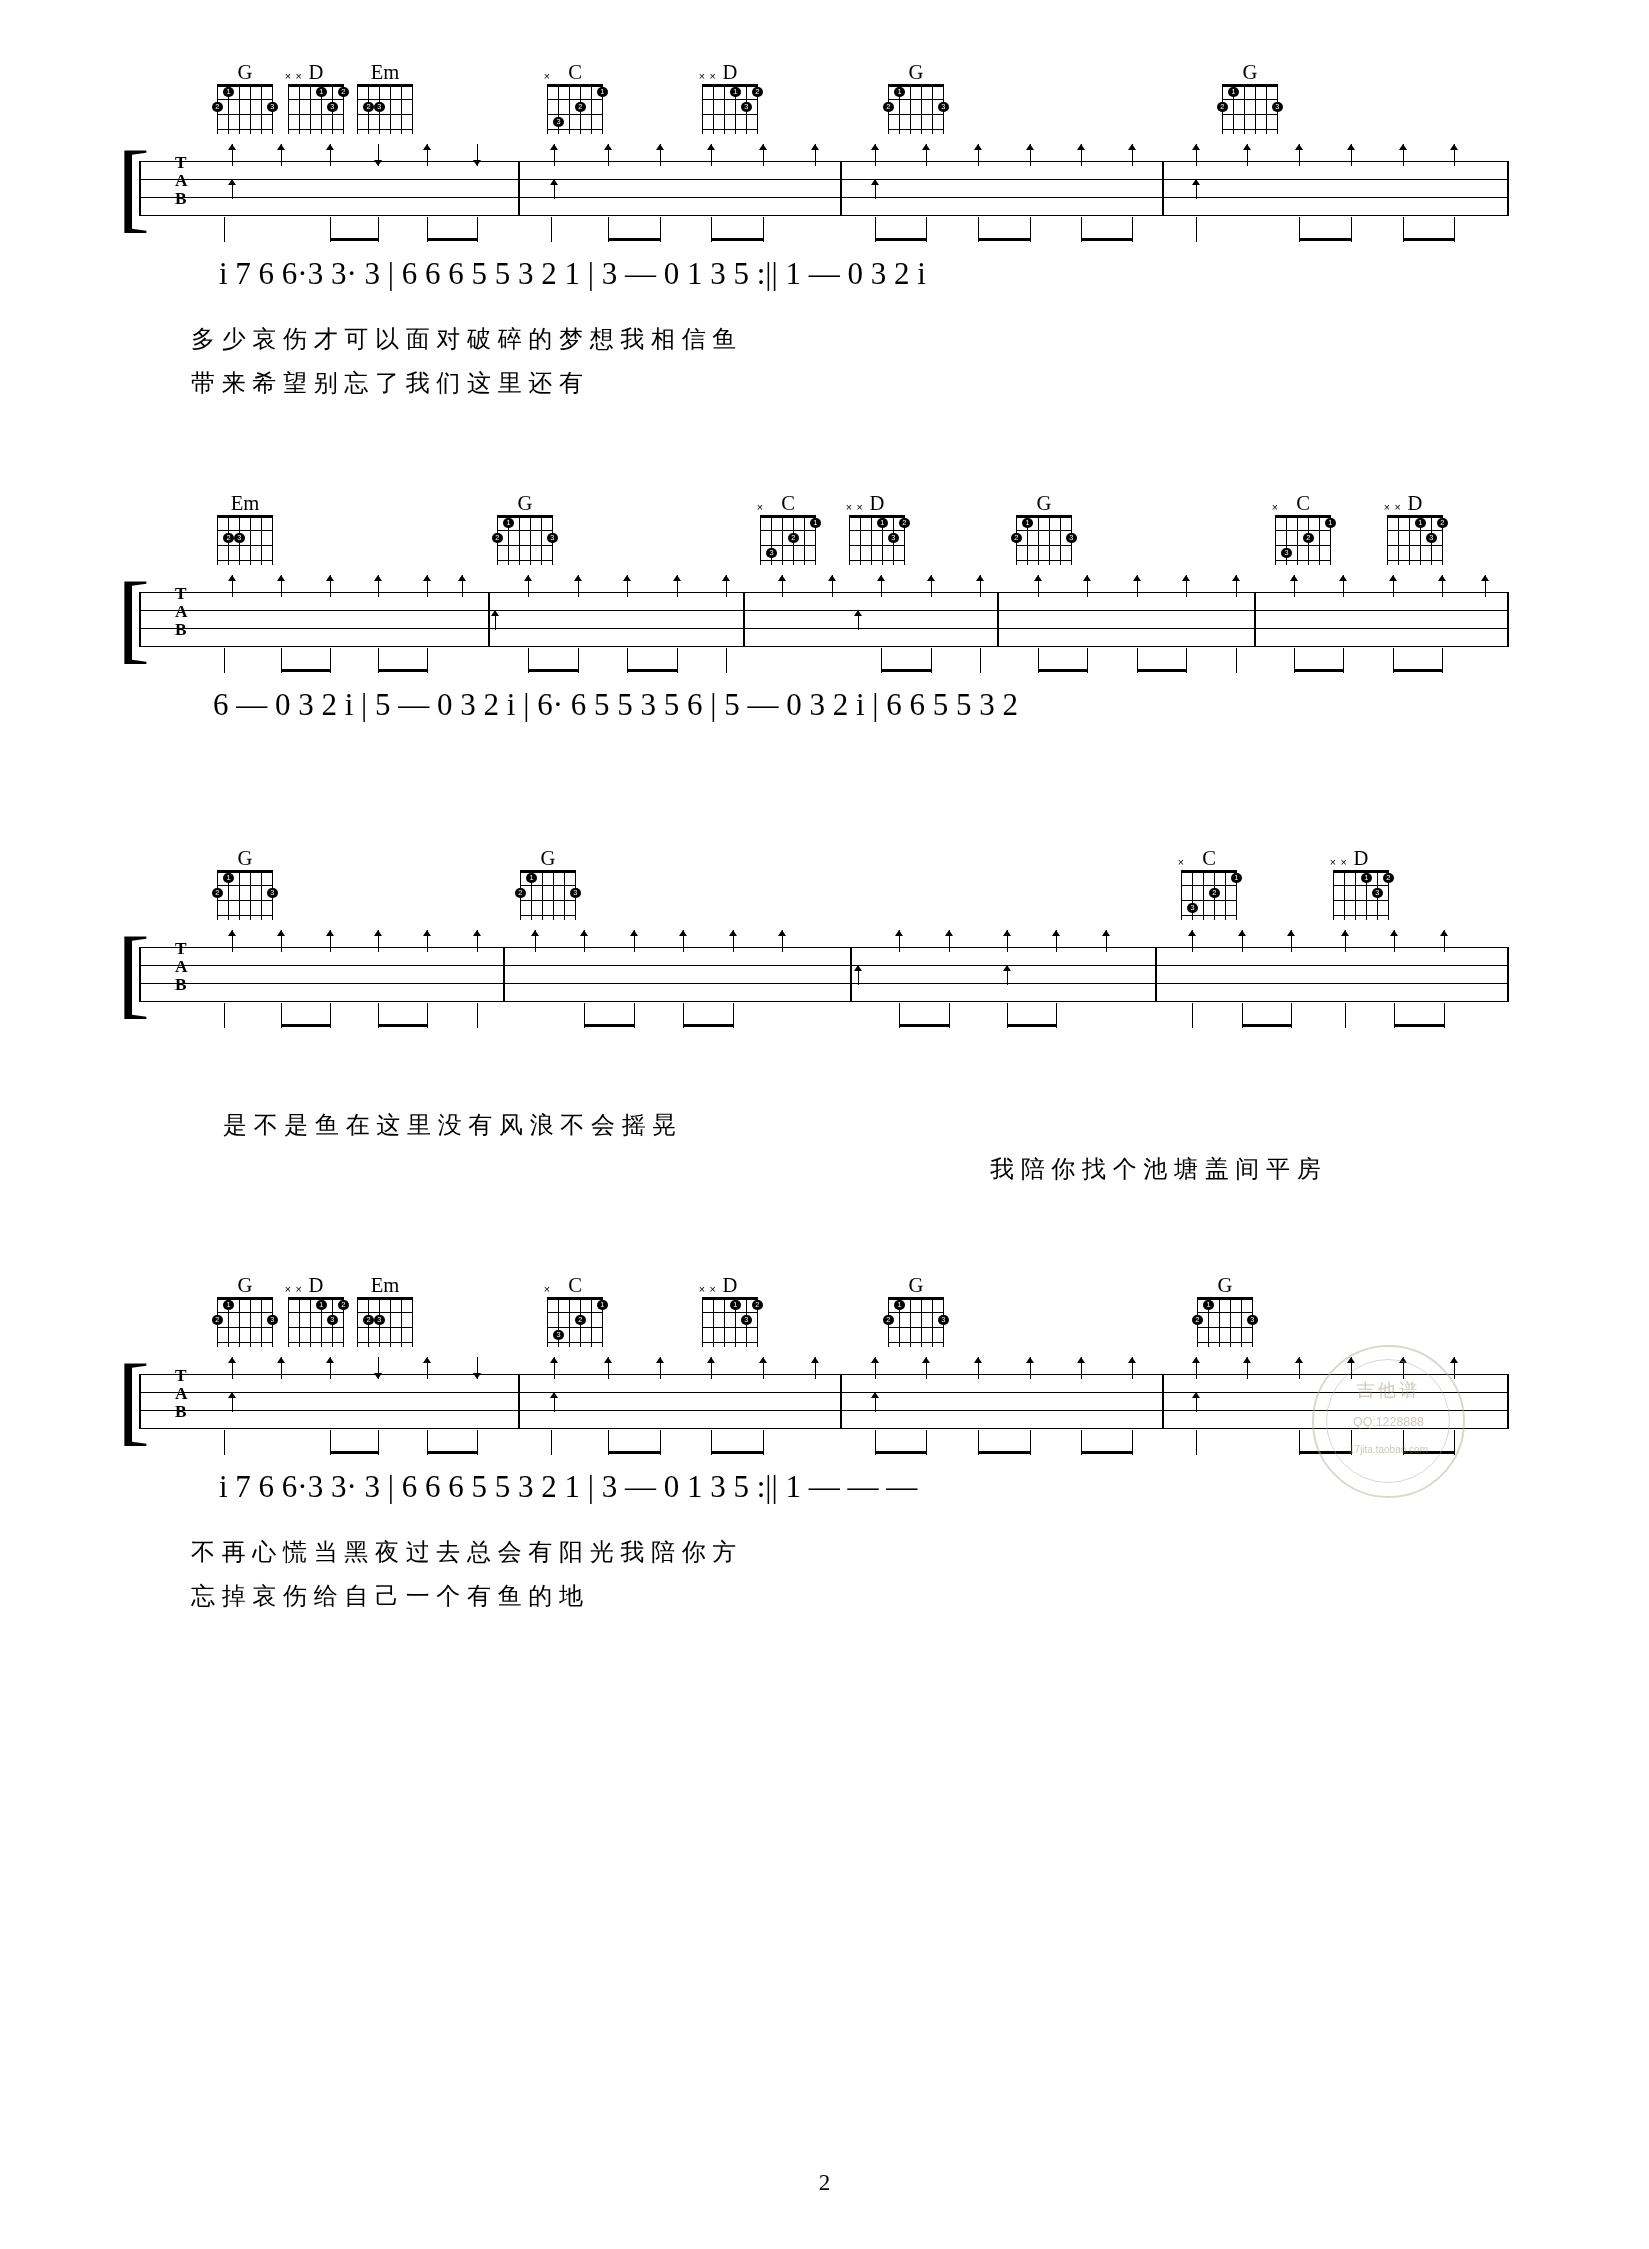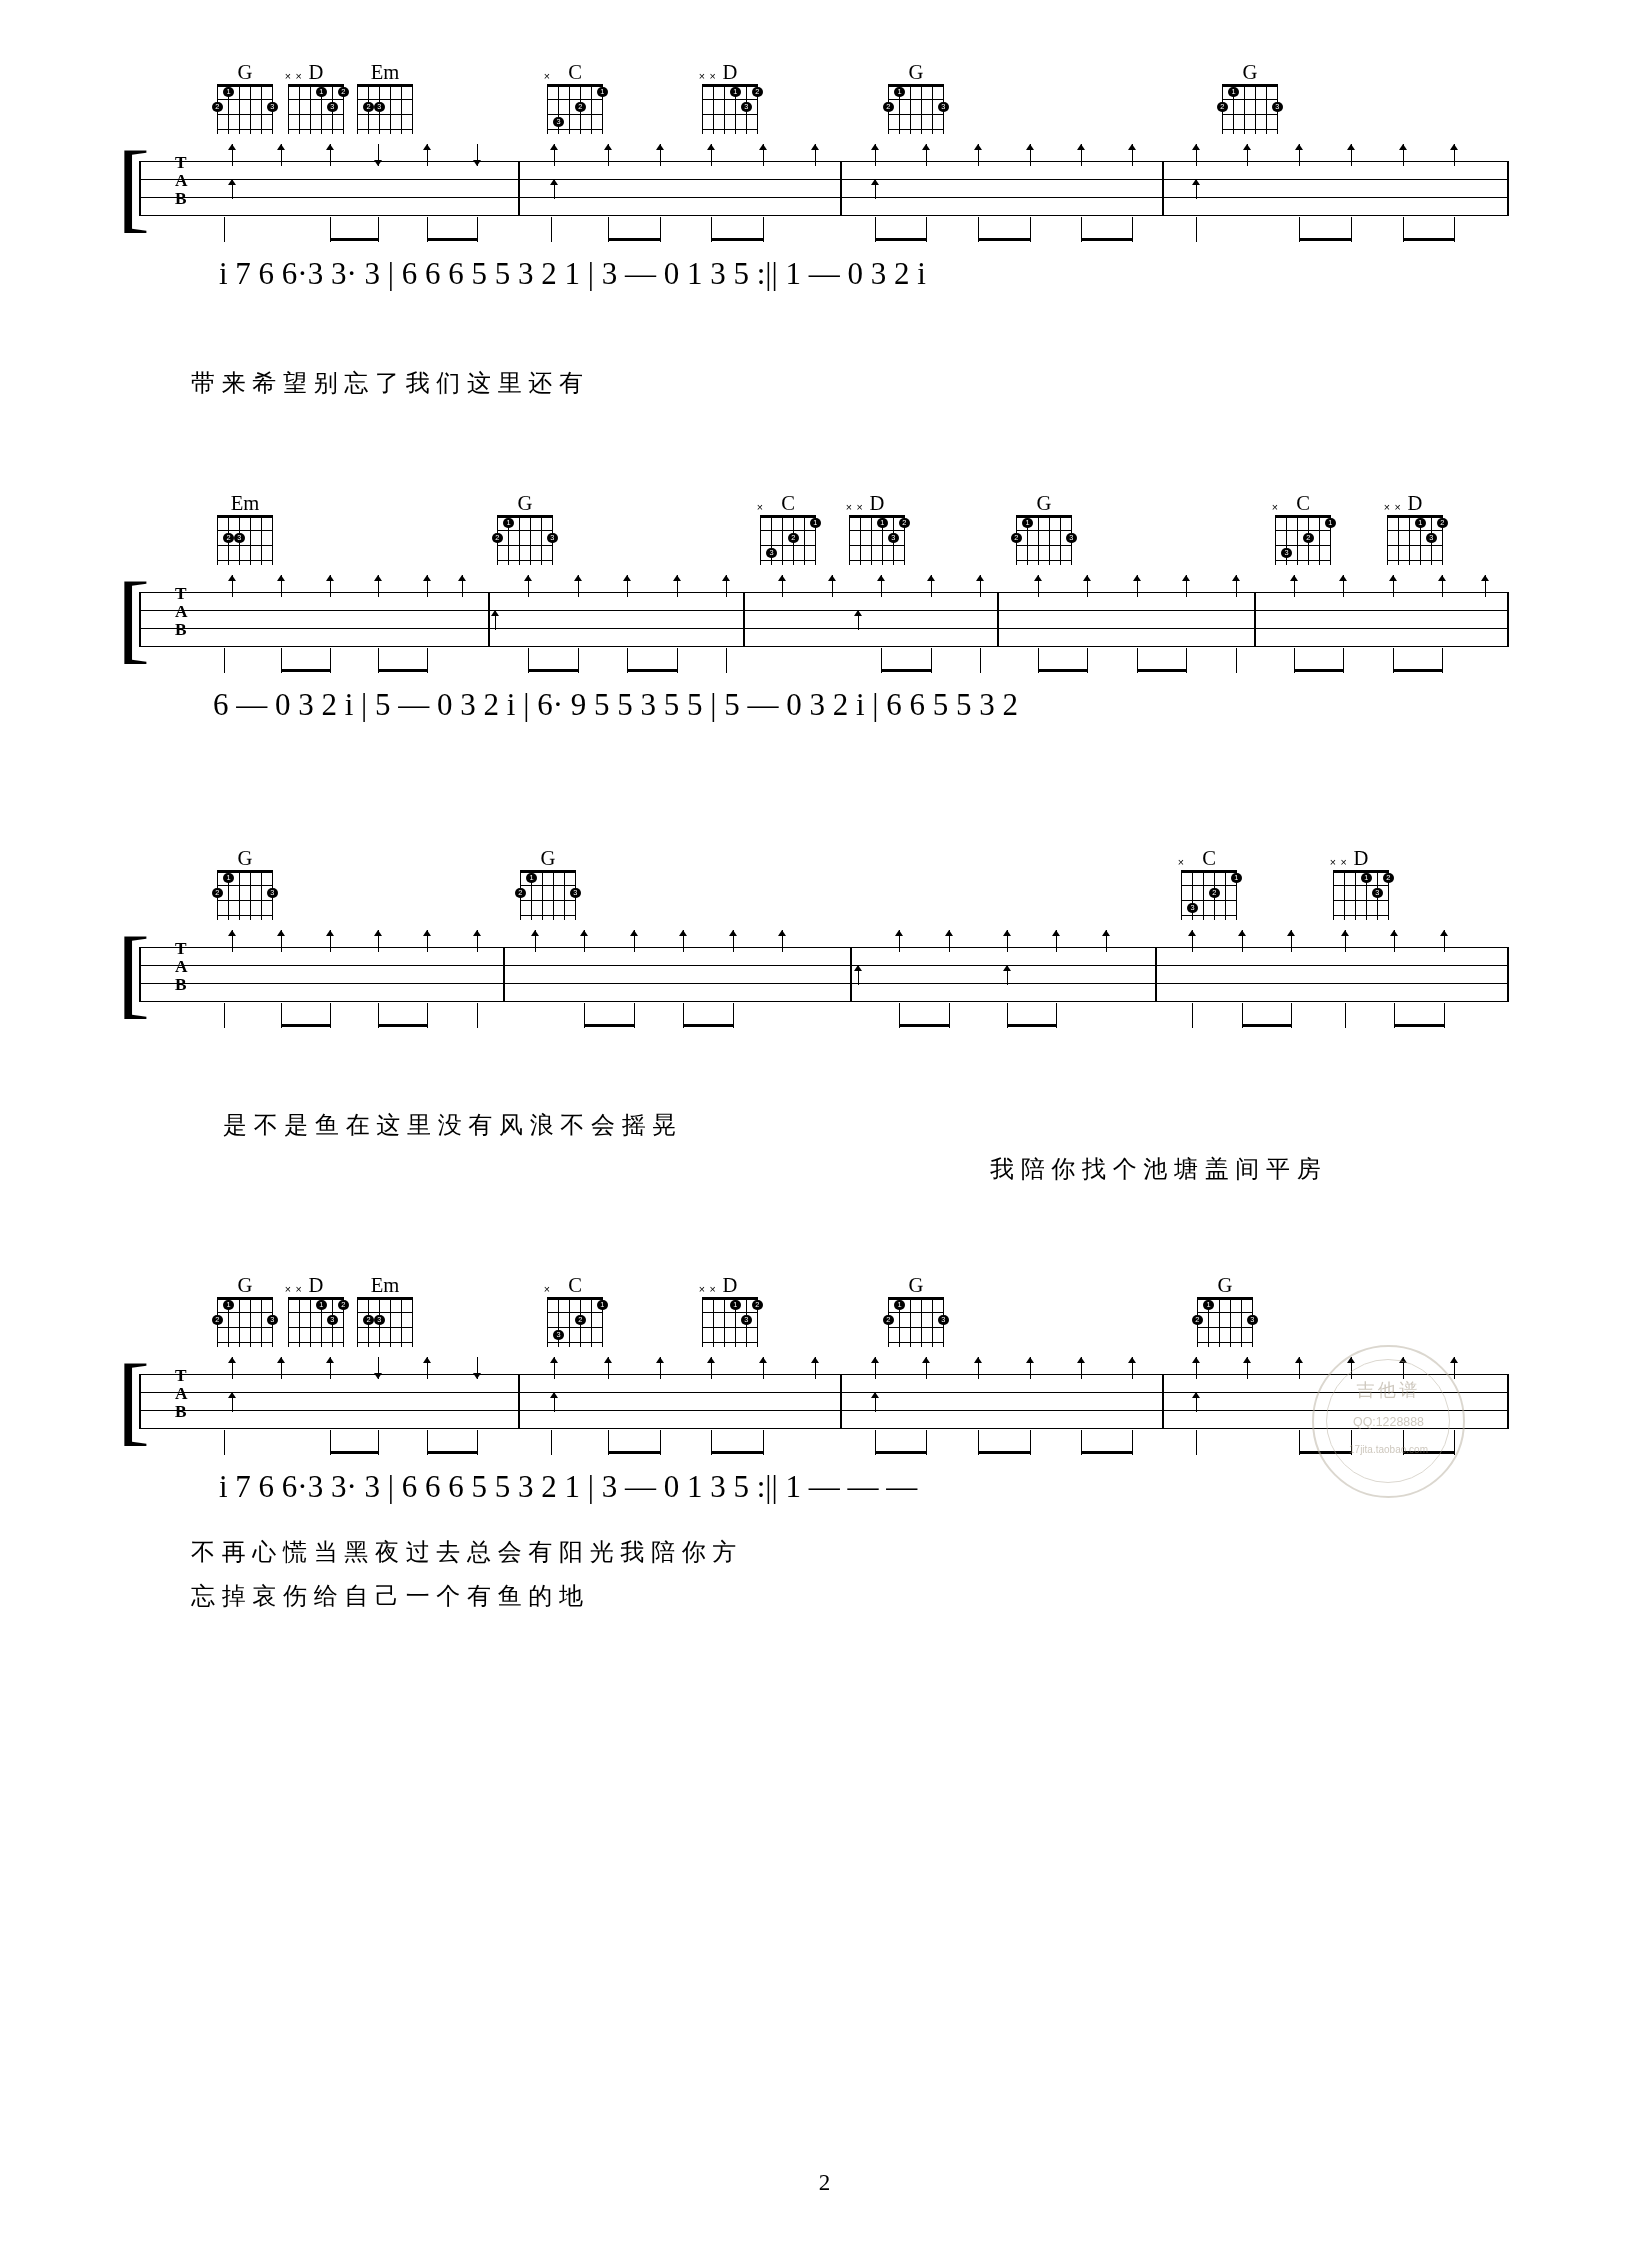--- a/index.html
+++ b/index.html
@@ -308,20 +308,21 @@
       <div class="beam" style="left:1299px;top:89px;width:53px;"></div>
       <div class="stem" style="left:1403px;top:68px;height:25px;"></div>
         <div class="stem" style="left:1454px;top:68px;height:25px;"></div>
       <div class="beam" style="left:1403px;top:89px;width:52px;"></div>
     </div>
 
     <div class="numrow" style="position:absolute;left:0;top:194px;width:1649px;">
       <div class="num" style="left:219px;top:0;font-size:31px;">i  7 6 6·3 3· 3 | 6 6 6 5 5 3 2 1 | 3 — 0 1 3 5 :|| 1 — 0 3 2 i</div>
     </div>
 
+    <div class="lyricline" style="left:191px;top:261px;">多 少 哀 伤  才 可 以 面 对 破 碎 的 梦    想       我 相 信  鱼</div>
     <div class="lyricline" style="left:191px;top:305px;">带 来 希 望  别  忘 了 我 们 这 里 还 有</div>
   </div>
 
   <div class="system" style="position:absolute;left:0;top:493px;">
     <div class="chordrow" style="width:1649px;">
       <div class="chord" style="left:213px;top:0;">
         <div class="cname">Em</div>
         <div class="grid">
           <div class="nut"></div>
             <div class="hline" style="top:15px;"></div>
@@ -566,21 +567,21 @@
       <div class="stem" style="left:1236px;top:68px;height:25px;"></div>
       <div class="stem" style="left:1294px;top:68px;height:25px;"></div>
         <div class="stem" style="left:1343px;top:68px;height:25px;"></div>
       <div class="beam" style="left:1294px;top:89px;width:50px;"></div>
       <div class="stem" style="left:1393px;top:68px;height:25px;"></div>
         <div class="stem" style="left:1442px;top:68px;height:25px;"></div>
       <div class="beam" style="left:1393px;top:89px;width:50px;"></div>
     </div>
 
     <div class="numrow" style="position:absolute;left:0;top:194px;width:1649px;">
-      <div class="num" style="left:213px;top:0;font-size:31px;">6 — 0 3 2 i | 5 — 0 3 2 i | 6· 9 5 5 3 5 5 | 5 — 0 3 2 i | 6 6 5 5 3 2</div>
+      <div class="num" style="left:213px;top:0;font-size:31px;">6 — 0 3 2 i | 5 — 0 3 2 i | 6· 6 5 5 3 5 6 | 5 — 0 3 2 i | 6 6 5 5 3 2</div>
     </div>
   </div>
 
   <div class="system" style="position:absolute;left:0;top:848px;">
     <div class="chordrow" style="width:1649px;">
       <div class="chord" style="left:213px;top:0;">
         <div class="cname">G</div>
         <div class="grid">
           <div class="nut"></div>
             <div class="hline" style="top:15px;"></div>

